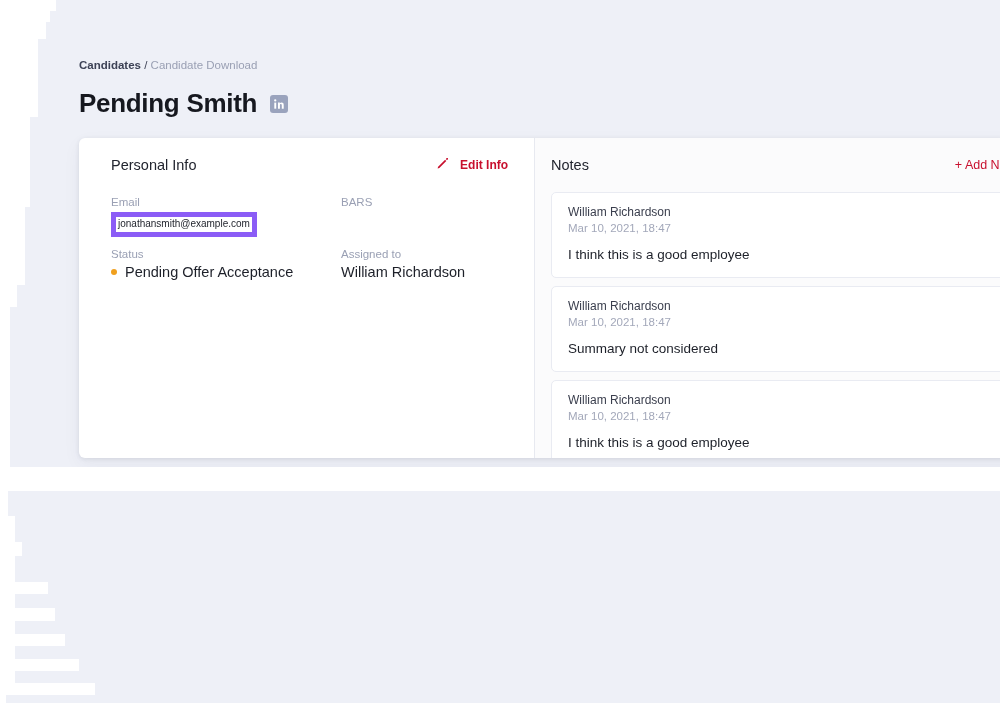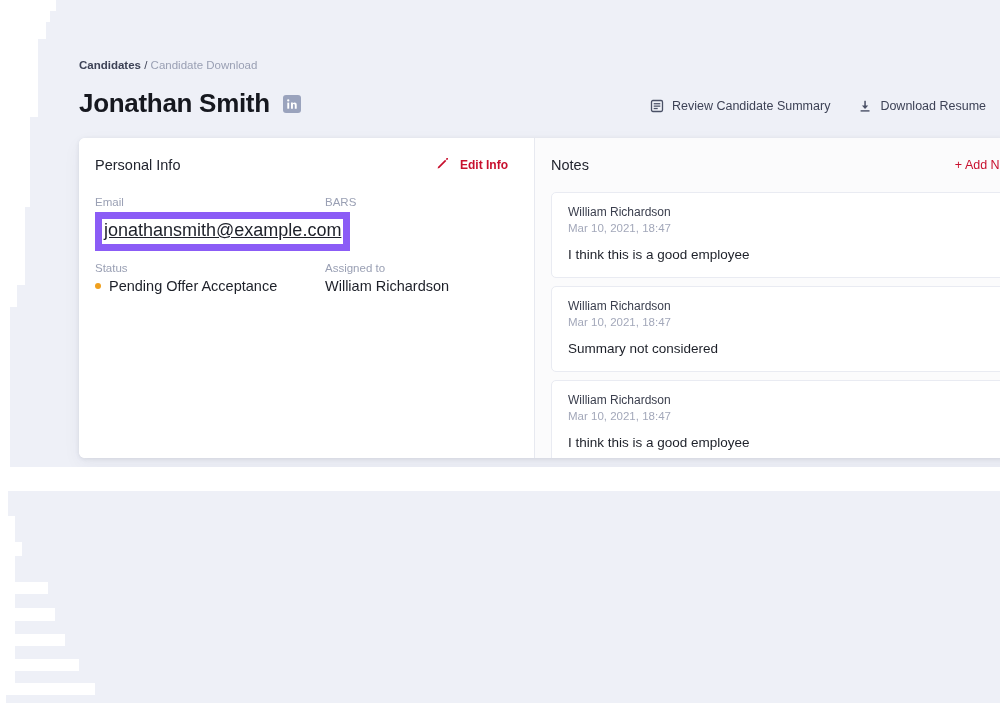--- a/index.html
+++ b/index.html
@@ -172,20 +172,21 @@
     box-shadow: 0 1px 4px rgba(40,45,70,0.10), 0 6px 18px rgba(40,45,70,0.05);
     display: flex;
     overflow: hidden;
     z-index: 6;
   }
   .panel-left {
     width: 468px;
     background: #ffffff;
     padding: 19px 24px 10px 16px;
     position: relative;
+    margin-left: 16px;
   }
   .panel-divider {
     width: 1px;
     background: #e7e9f0;
   }
   .panel-right {
     flex: 1;
     background: #fbfbfc;
     padding: 19px 0 0 16px;
     position: relative;
@@ -224,27 +225,26 @@
     font-size: 11.5px;
     color: #9aa0b4;
     margin-bottom: 4px;
   }
   .field-value {
     font-size: 14.5px;
     color: #1d2029;
   }
   .email-value {
     display: inline-block;
-    border: 7px solid #8b5cf6;
+    border: 5px solid #8b5cf6;
     padding: 1px 2px 2px 2px;
-    font-size: 18px;
+    font-size: 10px;
     color: #1d2029;
     background: #ffffff;
     line-height: 1.2;
-    text-decoration: underline;
   }
   .status-value {
     display: flex;
     align-items: center;
     gap: 8px;
     font-size: 14.5px;
     color: #1d2029;
   }
   .status-dot {
     width: 6px; height: 6px;
@@ -290,53 +290,30 @@
 
   <div class="nav-mask"></div>
 
   <div class="breadcrumb">
     <span class="crumb-link">Candidates</span>
     <span class="crumb-sep">/</span>
     <span>Candidate Download</span>
   </div>
 
   <div class="title-row">
-    <div class="page-title">Jonathan Smith</div>
+    <div class="page-title">Pending Smith</div>
     <div class="li-icon">
       <svg width="12" height="12" viewBox="0 0 12 12">
         <rect x="1.3" y="4.6" width="1.9" height="6.1" fill="#ffffff"></rect>
         <circle cx="2.25" cy="2.4" r="1.15" fill="#ffffff"></circle>
         <path d="M5,10.7 L5,4.6 L6.8,4.6 L6.8,5.45 C7.15,4.8 7.8,4.45 8.6,4.45 C9.9,4.45 10.7,5.3 10.7,6.8 L10.7,10.7 L8.8,10.7 L8.8,7.15 C8.8,6.4 8.45,6 7.9,6 C7.3,6 6.9,6.45 6.9,7.2 L6.9,10.7 Z" fill="#ffffff"></path>
       </svg>
     </div>
   </div>
 
-  <div class="actions">
-    <div class="action-btn">
-      <span>
-        <svg width="14" height="14" viewBox="0 0 14 14">
-          <rect x="1.5" y="1.5" width="11" height="11" rx="1.4" fill="none" stroke="#4a5066" stroke-width="1.3"></rect>
-          <rect x="3.7" y="4.1" width="6.6" height="1.25" fill="#4a5066"></rect>
-          <rect x="3.7" y="6.5" width="6.6" height="1.25" fill="#4a5066"></rect>
-          <rect x="3.7" y="8.9" width="4" height="1.25" fill="#4a5066"></rect>
-        </svg>
-      </span>
-      <span>Review Candidate Summary</span>
-    </div>
-    <div class="action-btn">
-      <span>
-        <svg width="14" height="14" viewBox="0 0 14 14">
-          <rect x="6.3" y="1.8" width="1.5" height="6" fill="#4a5066"></rect>
-          <path d="M3.9,6.6 L7.05,10.1 L10.2,6.6 Z" fill="#4a5066"></path>
-          <rect x="2.6" y="11.2" width="8.9" height="1.4" fill="#4a5066"></rect>
-        </svg>
-      </span>
-      <span>Download Resume</span>
-    </div>
-  </div>
 
   <div class="card">
 
     <div class="panel-left">
       <div class="panel-head">
         <div class="panel-title">Personal Info</div>
         <div class="panel-action">
           <span>
             <svg width="13" height="13" viewBox="0 0 13 13">
               <path d="M1.6,11.4 L3.3,10.9 L10.3,3.9 L9.1,2.7 L2.1,9.7 Z" fill="#c8102e"></path>

